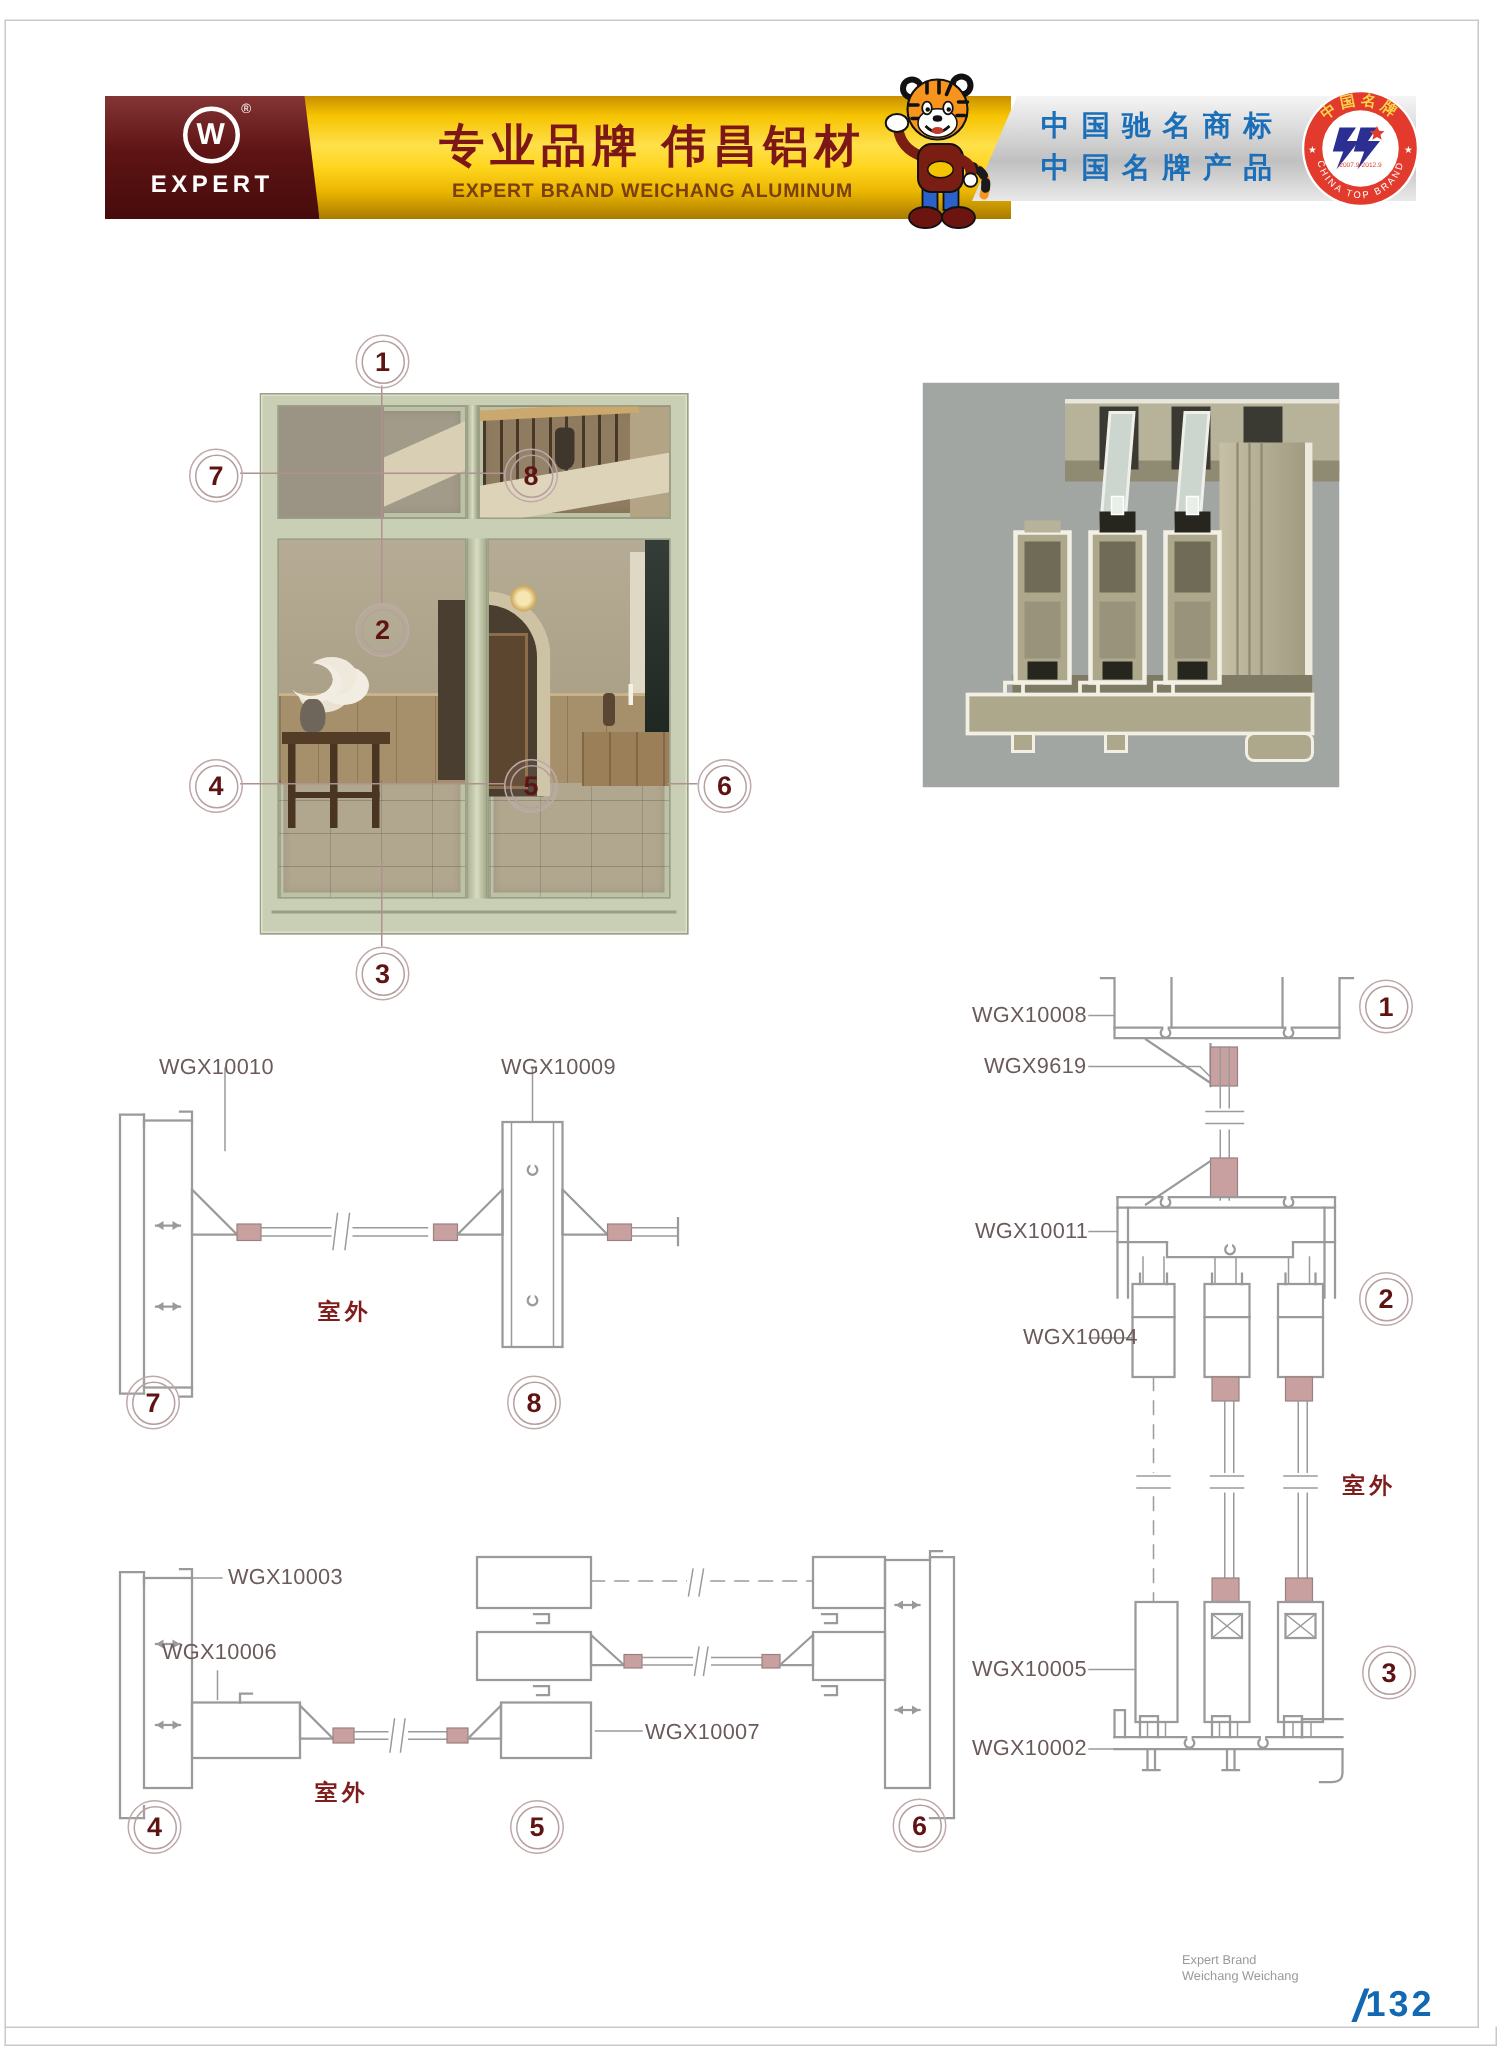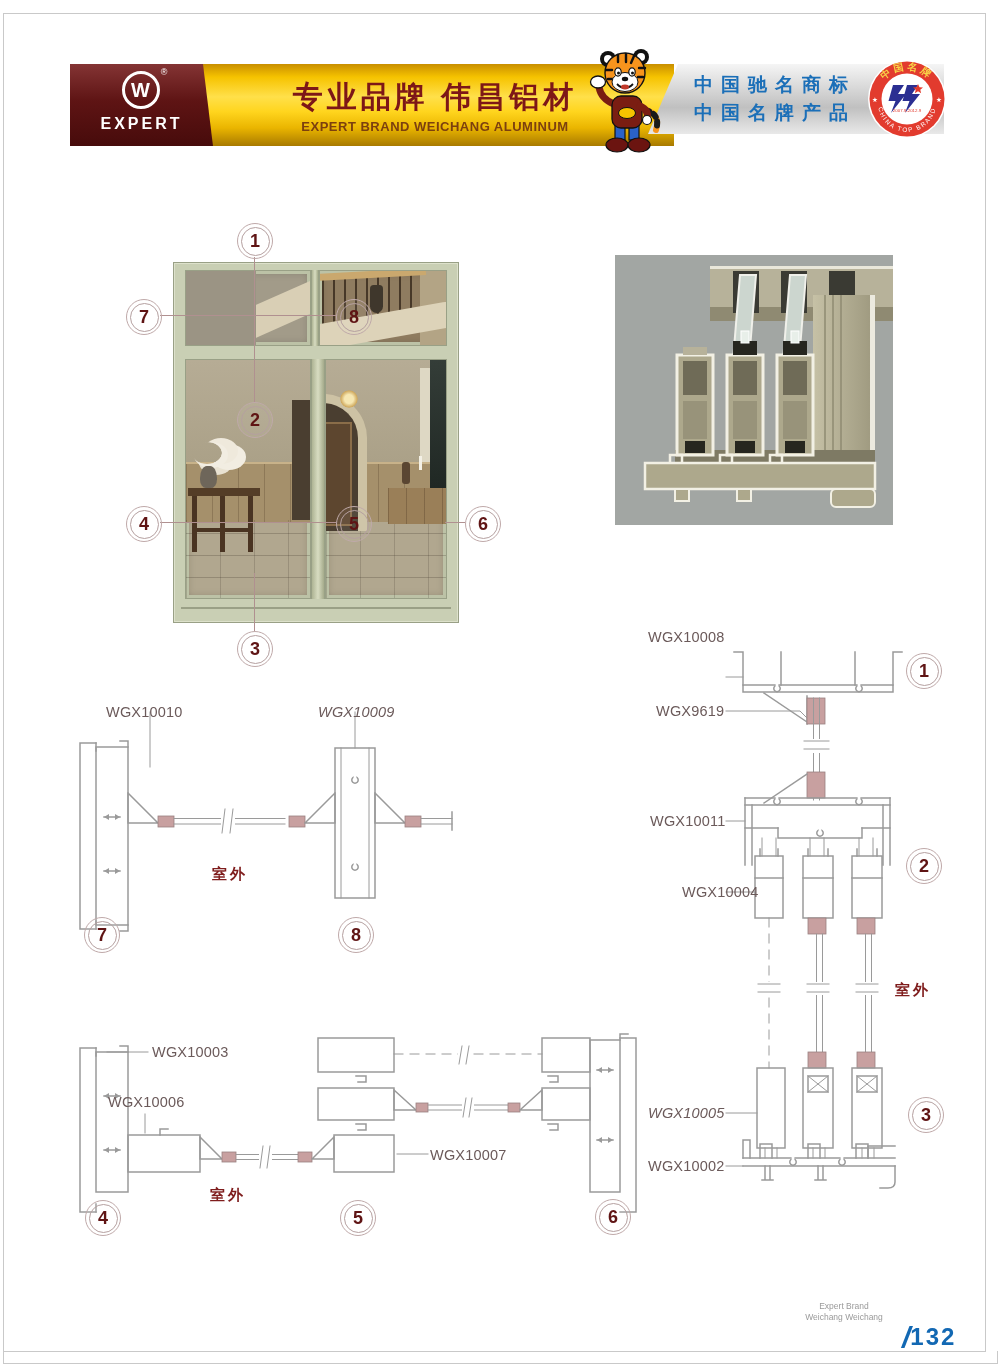--- a/index.html
+++ b/index.html
@@ -70,21 +70,21 @@
       stroke-width:1.5;stroke-linecap:square;}
   .draw .thin{stroke-width:1;}
   .draw .fillg{fill:var(--line-gray);stroke:none;}
   .draw .white{fill:#fff;stroke:none;}
   .draw .gasket{fill:var(--gasket-pink);stroke:#9a8080;stroke-width:0.8;}
   .draw .dash{stroke-dasharray:9 7;}
   .dlabel{position:absolute;font-size:14.5px;color:var(--label-gray);letter-spacing:0.2px;z-index:4;}
   .outdoor{position:absolute;font-size:15px;color:#7f1d1d;letter-spacing:3px;font-weight:bold;z-index:4;}
 
   
-  .footer-credit{left:788px;top:1301px;width:112px;text-align:center;
+  .footer-credit{left:788px;top:1301px;width:112px;text-align:left;
       font-size:8.5px;color:#9a9a9a;line-height:1.3;}
   .footer-page{left:902px;top:1292px;color:var(--page-blue);white-space:nowrap;margin-top:29px;}
   .footer-slash{font-size:30px;font-style:italic;font-weight:bold;vertical-align:-3px;}
   .footer-num{font-size:24px;font-weight:bold;letter-spacing:2px;}
 </style>
 </head>
 <body>
 
 <div class="page">
 
@@ -376,21 +376,21 @@
       <path d="M281,53 V203 M309,53 V203" class="thin"></path>
       <use href="#clipC" x="295" y="85"></use>
       <use href="#clipC" x="295" y="172"></use>
       <path d="M315,98 L345,128 M315,128 H345 M315,98 V128"></path>
       <rect class="gasket" x="345" y="121" width="16" height="11" fill="url(#hatch)"></rect>
       <path d="M361,123.5 H392 M361,129 H392" class="thin"></path>
       <path d="M392,117 V135"></path>
     </g>
   </svg>
   <div class="dlabel" style="left:106px;top:704px;">WGX10010</div>
-  <div class="dlabel" style="left:318px;top:704px;font-style:italic;">WGX10009</div>
+  <div class="dlabel" style="left:334px;top:704px;">WGX10009</div>
   <div class="outdoor" style="left:212px;top:865px;">室外</div>
   <div class="callout" style="left:84px;top:917px;">
     <div class="callout-inner">
         <span class="callout-num">7</span>
       </div>
     </div>
   <div class="callout" style="left:338px;top:917px;">
     <div class="callout-inner">
         <span class="callout-num">8</span>
       </div>
@@ -536,25 +536,25 @@
       <path d="M93,518 H245 M93,526 H245"></path>
       <path d="M93,518 V500 H100 V518"></path>
       <path d="M110,518 V504 H122 V518 M158,518 V504 H170 V518 M206,518 V504 H218 V518"></path>
       <path d="M218,518 V506 H245"></path>
       <path d="M245,526 V542 Q245,548 238,548 H230"></path>
       <path d="M115,526 V540 M120,526 V540 M112,540 H123 M168,526 V540 M173,526 V540 M165,540 H176"></path>
       <use href="#clipC" x="143" y="522"></use>
       <use href="#clipC" x="192" y="522"></use>
     </g>
   </svg>
-  <div class="dlabel" style="left:648px;top:629px;text-align:right;">WGX10008</div>
+  <div class="dlabel" style="left:648px;top:669px;text-align:right;">WGX10008</div>
   <div class="dlabel" style="left:656px;top:703px;">WGX9619</div>
   <div class="dlabel" style="left:650px;top:813px;">WGX10011</div>
   <div class="dlabel" style="left:682px;top:884px;">WGX10004</div>
-  <div class="dlabel" style="left:648px;top:1105px;font-style:italic;">WGX10005</div>
+  <div class="dlabel" style="left:648px;top:1105px;">WGX10005</div>
   <div class="dlabel" style="left:648px;top:1158px;">WGX10002</div>
   <div class="outdoor" style="left:895px;top:981px;">室外</div>
   <div class="callout" style="left:906px;top:653px;">
     <div class="callout-inner">
         <span class="callout-num">1</span>
       </div>
     </div>
   <div class="callout" style="left:906px;top:848px;">
     <div class="callout-inner">
         <span class="callout-num">2</span>

